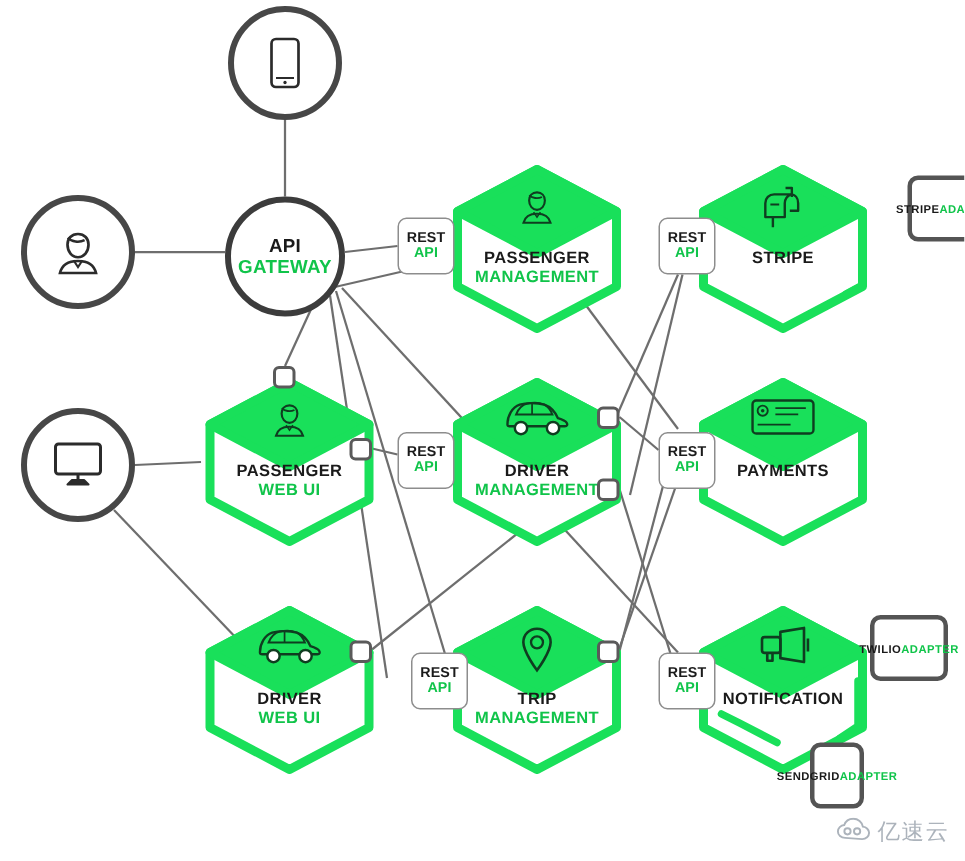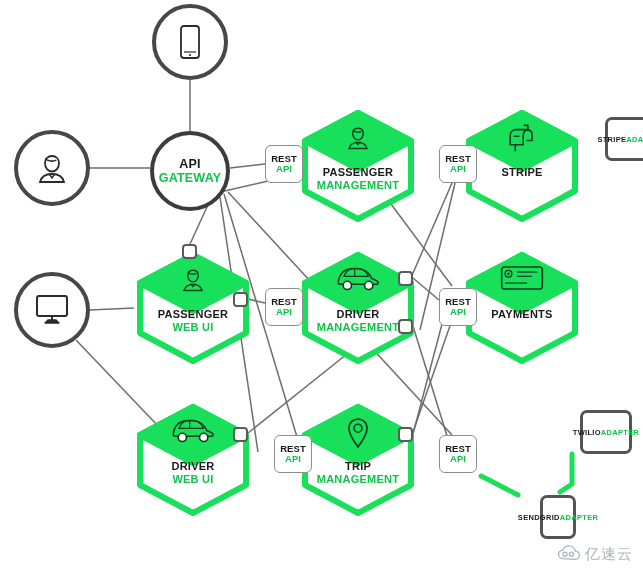--- a/index.html
+++ b/index.html
@@ -402,20 +402,38 @@
           <path d="M15 3c6 0 10.5 4.5 10.5 10.5C25.5 21 15 35 15 35S4.5 21 4.5 13.5C4.5 7.5 9 3 15 3z" fill="none" stroke="#0f3d20" stroke-width="2"></path>
           <circle cx="15" cy="13.5" r="4.6" fill="none" stroke="#0f3d20" stroke-width="1.8"></circle>
         </svg>
       </div>
       <div class="hexlabel">
         <span class="t1">TRIP</span>
         <span class="t2">MANAGEMENT</span>
       </div>
     </div>
 
+    <div class="hex" style="left:463px; top:404px;">
+      <svg class="hexsvg" viewBox="0 0 118 112">
+        <path d="M59 3 L112 31 L112 81 L59 109 L6 81 L6 31 Z" fill="#ffffff" stroke="#19e05a" stroke-width="6" stroke-linejoin="round"></path>
+        <path d="M59 3 L112 31 L59 59 L6 31 Z" fill="#19e05a" stroke="#19e05a" stroke-width="6" stroke-linejoin="round"></path>
+      </svg>
+      <div class="hexicon">
+        <svg width="42" height="28" viewBox="0 0 48 32">
+          <path d="M22 6l18-3v26l-18-3z" fill="none" stroke="#0f3d20" stroke-width="2" stroke-linejoin="round"></path>
+          <rect x="8" y="10" width="14" height="12" rx="2" fill="none" stroke="#0f3d20" stroke-width="2"></rect>
+          <path d="M12 22v6h4v-6" fill="none" stroke="#0f3d20" stroke-width="2" stroke-linejoin="round"></path>
+          <path d="M43 11v10" stroke="#0f3d20" stroke-width="2"></path>
+        </svg>
+      </div>
+      <div class="hexlabel">
+        <span class="t1">NOTIFICATION</span>
+        <span class="t2"></span>
+      </div>
+    </div>
 
     <svg class="layer-nodes" viewBox="0 0 643 574" xmlns="http://www.w3.org/2000/svg" style="pointer-events:none;">
       <g stroke="#19e05a" stroke-width="5" fill="none" stroke-linecap="round">
 
         <path d="M575 161 L575 190 L564 196"></path>
 
         <path d="M572 454 L572 484 L560 492"></path>
 
         <path d="M518 495 L493 482 L481 476"></path>
       </g>

